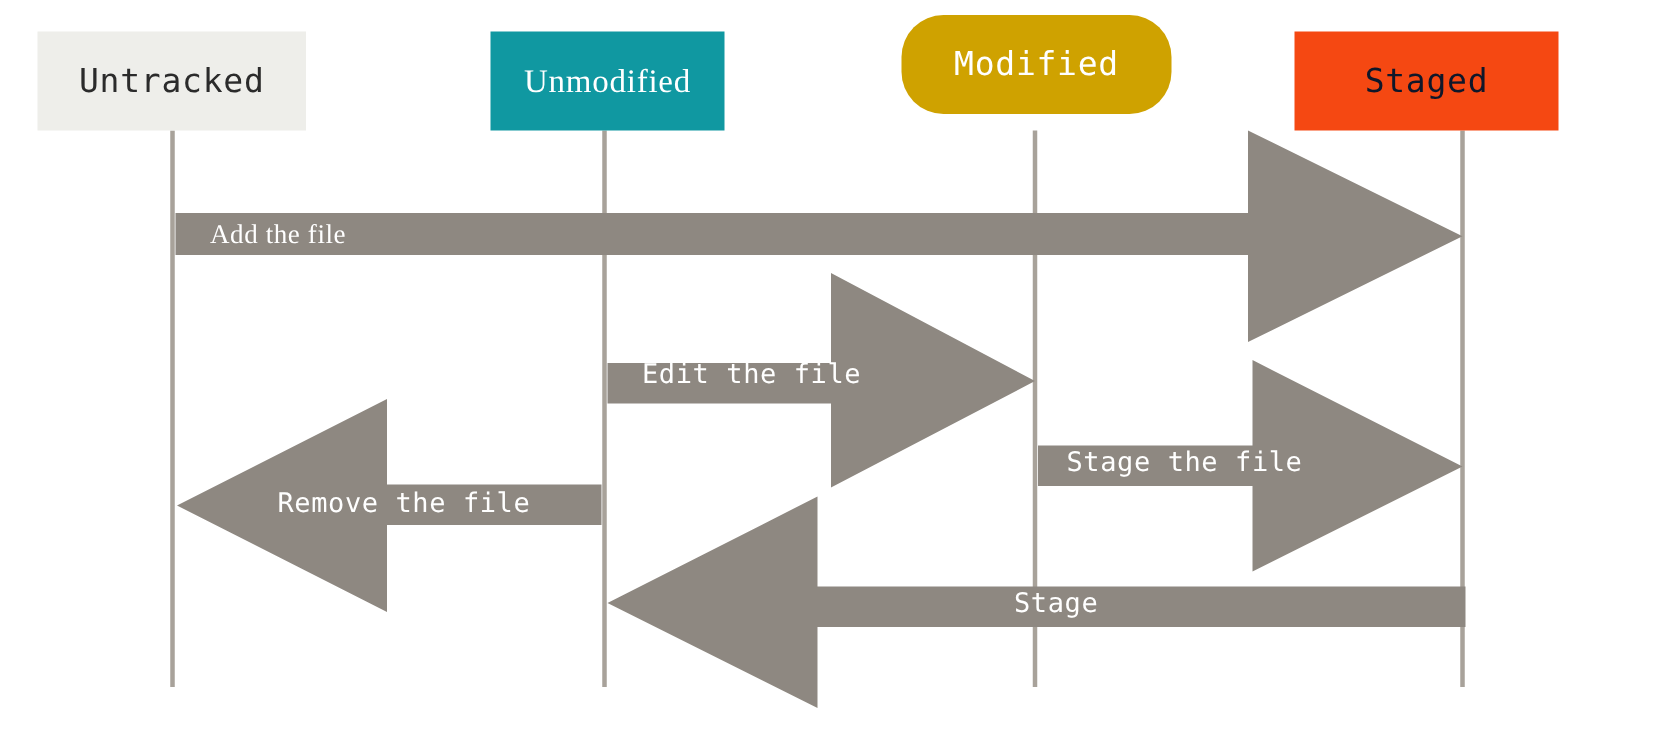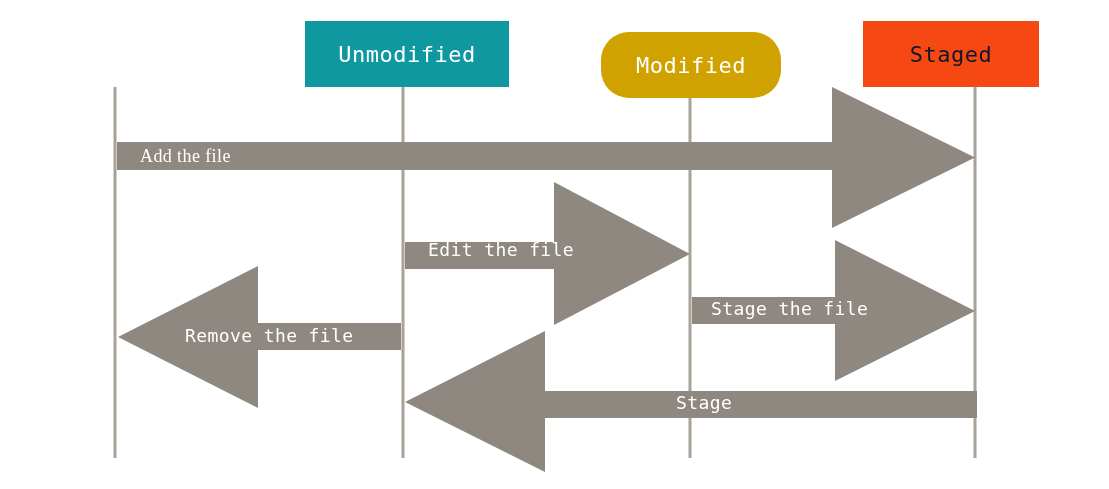--- a/index.html
+++ b/index.html
@@ -109,26 +109,29 @@
         977,391
         545,391
         545,331
         405,402
         545,472
         545,418
         977,418"></polygon>
     </g>
   </svg>
 
+  <div class="state-box" style="left:25px; top:21px; width:179px; height:66px; background:#eeeeea; color:#2b2b2b;">
+    <span>Untracked</span>
+  </div>
 
-  <div class="state-box" style="left:305px; top:21px; width:204px; height:66px; background:#1098a1; color:#ffffff;">
+  <div class="state-box" style="left:327px; top:21px; width:156px; height:66px; background:#1098a1; color:#ffffff;font-family:Liberation Serif, serif;">
     <span>Unmodified</span>
   </div>
 
-  <div class="state-box" style="left:601px; top:32px; width:180px; height:66px; background:#cfa200; color:#ffffff;border-radius:28px;">
+  <div class="state-box" style="left:601px; top:10px; width:180px; height:66px; background:#cfa200; color:#ffffff;border-radius:28px;">
     <span>Modified</span>
   </div>
 
   <div class="state-box" style="left:863px; top:21px; width:176px; height:66px; background:#f54812; color:#0f172a;">
     <span>Staged</span>
   </div>
 
   <div class="arrow-label" style="left:140px; top:147px;font-family:Liberation Serif, serif;">Add the file</div>
 
   <div class="arrow-label" style="left:428px; top:241px;">Edit the file</div>

